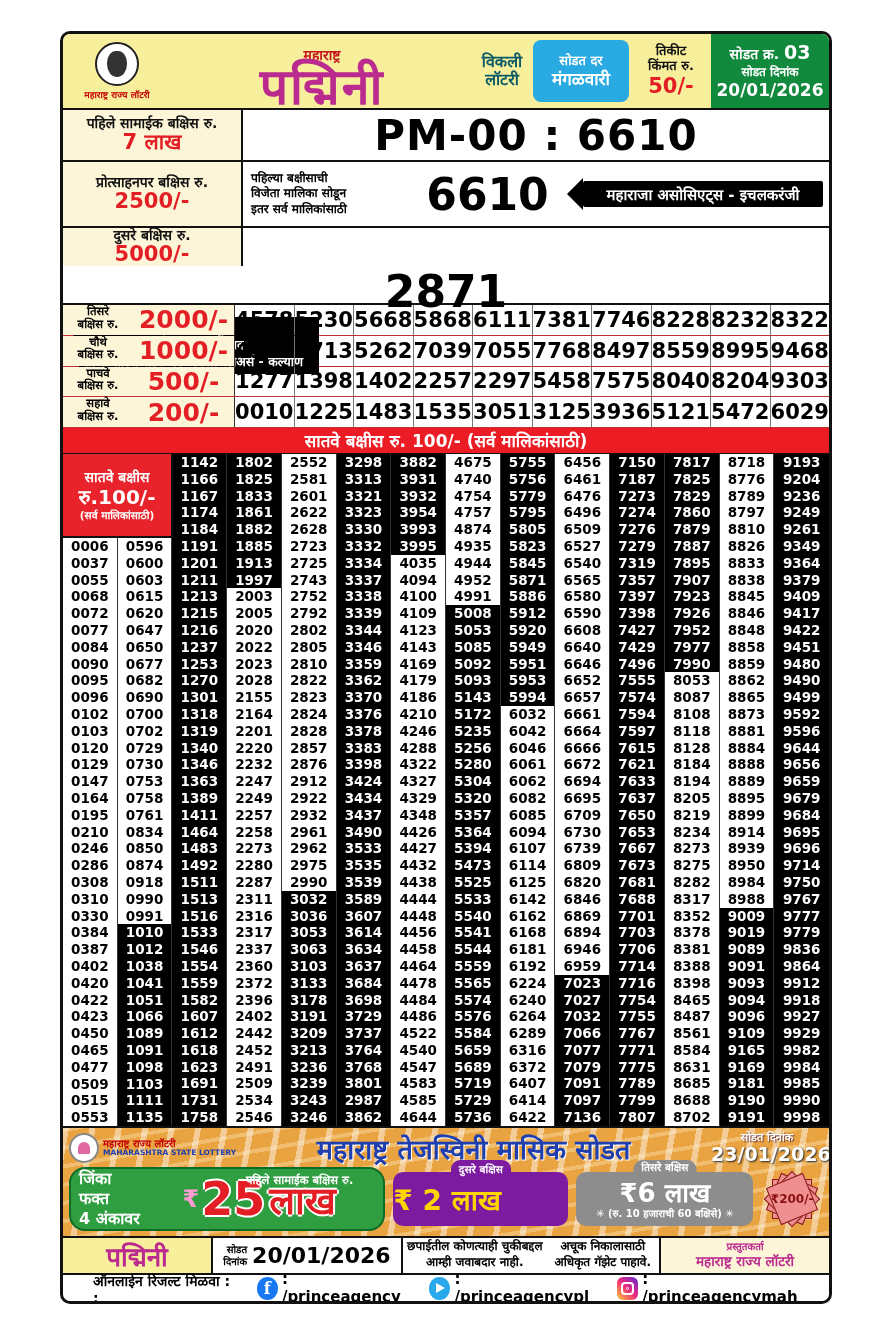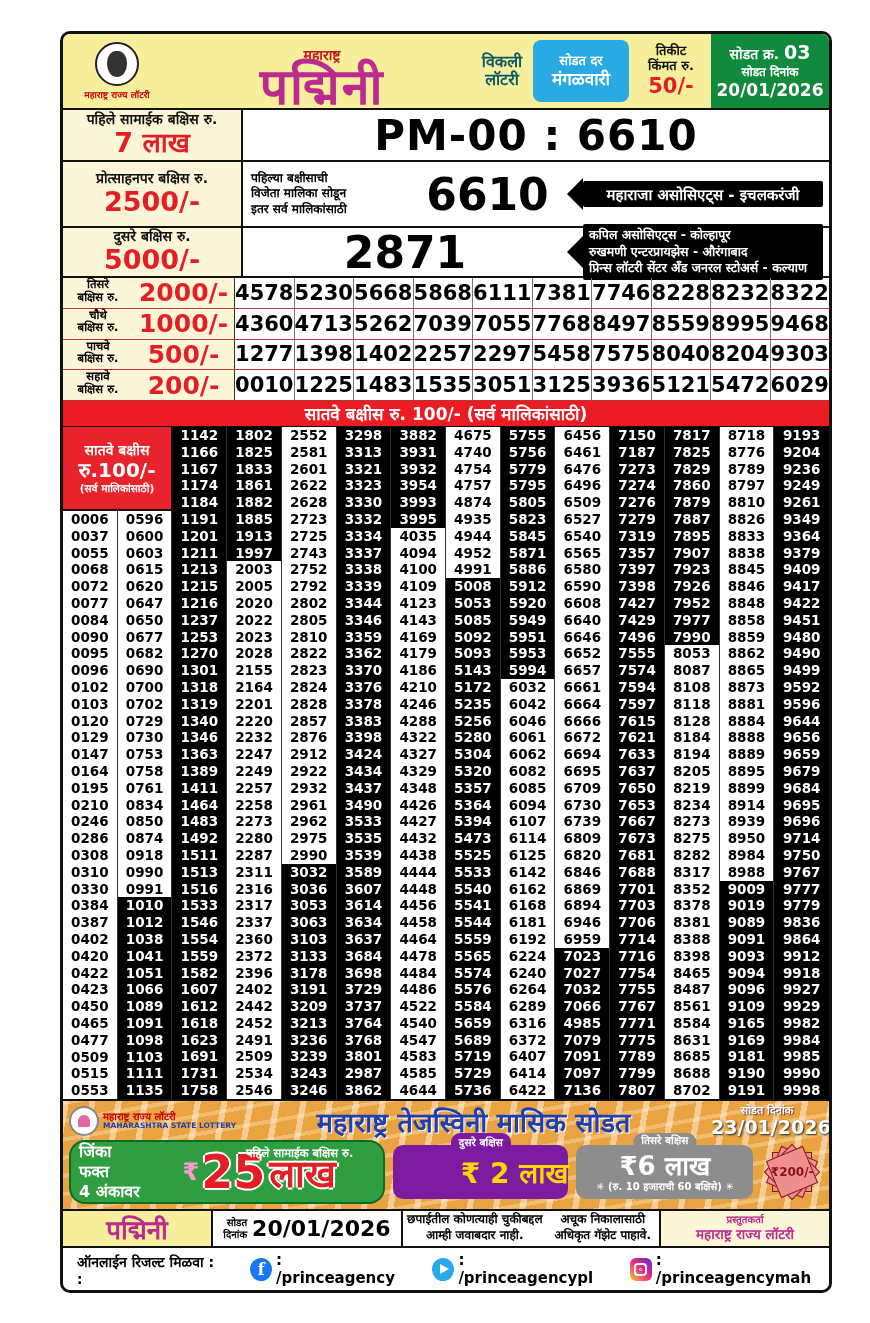--- a/index.html
+++ b/index.html
@@ -35,25 +35,25 @@
               align-items: center; justify-content: center; line-height: 1.25; }
   .hdr-draw .dn { font-size: 14px; font-weight: bold; }
   .hdr-draw .dn b { font-size: 19px; }
   .hdr-draw .dl { font-size: 12px; font-weight: bold; }
   .hdr-draw .dd { font-size: 17px; font-weight: bold; }
   
   .row1 { display: flex; height: 52px; border-bottom: 2px solid #111; }
   .lblbox { width: 180px; background: #fdf5d7; border-right: 2px solid #111; text-align: center;
             display: flex; flex-direction: column; justify-content: center; line-height: 1.1; }
   .lblbox .t { font-size: 14px; font-weight: bold; color: #111; }
-  .lblbox .a { font-size: 27px; font-weight: bold; color: #e31e25; }
+  .lblbox .a { font-size: 21px; font-weight: bold; color: #e31e25; }
   .row1-res { flex: 1; display: flex; align-items: center; justify-content: center;
               font-size: 42px; font-weight: bold; color: #000; letter-spacing: 1px; }
   .row2 { display: flex; height: 66px; border-bottom: 2px solid #111; }
-  .row3 { display: flex; height: 50px; border-bottom: 2px solid #111; }
+  .row3 { display: flex; height: 77px; border-bottom: 2px solid #111; flex-direction: column; }
   .notecol { width: 165px; display: flex; flex-direction: column; justify-content: center; padding-left: 8px;
              font-size: 12px; font-weight: bold; line-height: 1.3; }
   .bignum { flex: 1; display: flex; align-items: center; justify-content: center;
             font-size: 44px; font-weight: bold; }
   .sellerwrap { width: 262px; display: flex; align-items: center; padding-right: 6px; }
   .arrow-left { width: 0; height: 0; border-top: 16px solid transparent; border-bottom: 16px solid transparent;
                 border-right: 16px solid #000; }
   .sellerbox { flex: 1; background: #000; color: #fff; font-weight: bold; display: flex; flex-direction: column;
                justify-content: center; padding: 3px 6px; border-radius: 2px; }
   .sellerbox .s1 { font-size: 15px; text-align: center; }
@@ -108,21 +108,21 @@
                 display: flex; align-items: center; padding: 2px 8px; position: relative; }
   .bg-win { color: #fff; font-size: 16px; font-weight: bold; line-height: 1.25; width: 64px; }
   .bg-amt { flex: 1; display: flex; align-items: center; justify-content: center; }
   .bg-rs { color: #ff9ad5; font-size: 24px; font-weight: bold; margin-right: 2px; }
   .bg-25 { color: #e31e25; font-size: 46px; font-weight: bold;
            text-shadow: -2px 0 #fff, 2px 0 #fff, 0 -2px #fff, 0 2px #fff; }
   .bg-lakh { color: #e31e25; font-size: 38px; font-weight: bold; margin-left: 4px;
              text-shadow: -2px 0 #fff, 2px 0 #fff, 0 -2px #fff, 0 2px #fff; }
   .bg-first { position: absolute; top: 3px; right: 30px; color: #fff; font-size: 11.5px; font-weight: bold; }
   .blob-purple { width: 176px; height: 54px; background: #7d1ba0; border-radius: 10px; position: relative;
-                 display: flex; align-items: center; justify-content: flex-end; }
+                 display: flex; align-items: center; justify-content: flex-start; }
   .badge { position: absolute; top: -12px; left: 50%; transform: translateX(-50%); background: #7d1ba0;
            color: #fff; font-size: 10.5px; font-weight: bold; padding: 2px 8px; border-radius: 9px 9px 0 0;
            white-space: nowrap; }
   .bp-amt { color: #ffd400; font-size: 28px; font-weight: bold; }
   .blob-gray { width: 178px; height: 54px; background: #8d8d8d; border-radius: 10px; position: relative;
                display: flex; flex-direction: column; align-items: center; justify-content: center; line-height: 1.1; }
   .bgr-amt { color: #fff; font-size: 26px; font-weight: bold; }
   .bgr-note { color: #fff; font-size: 10px; font-weight: bold; }
   .starburst { width: 62px; height: 62px; position: relative; }
   .starburst .sq { position: absolute; left: 11px; top: 11px; width: 40px; height: 40px; background: #ef8f8f;
@@ -136,22 +136,22 @@
   .f-date { width: 190px; display: flex; align-items: center; justify-content: center; gap: 5px;
             border-right: 2px solid #111; }
   .f-date .dl { font-size: 10px; font-weight: bold; line-height: 1.15; text-align: right; }
   .f-date .dv { font-size: 22px; font-weight: bold; }
   .f-disc { flex: 1; text-align: center; font-size: 12px; font-weight: bold; line-height: 1.35;
             display: flex; flex-direction: row; justify-content: center; border-right: 2px solid #111; }
   .f-pres { width: 168px; background: #fdf5d7; text-align: center; display: flex; flex-direction: column;
             justify-content: center; line-height: 1.2; }
   .f-pres .p1 { color: #bb2a8e; font-size: 10px; font-weight: bold; }
   .f-pres .p2 { color: #bb2a8e; font-size: 13.5px; font-weight: bold; }
-  .foot2 { display: flex; height: 44px; align-items: center; border-top: 2px solid #111;
-           border-radius: 0 0 8px 8px; padding: 0 14px; gap: 18px; background: #fff; }
+  .foot2 { display: flex; height: 28px; align-items: center; border-top: 2px solid #111;
+           border-radius: 0 0 8px 8px; padding: 0 30px; gap: 12px; background: #fff; }
   .f-online { font-size: 14px; font-weight: bold; }
   .soc { display: flex; align-items: center; gap: 4px; margin-left: 14px; }
   .icirc { width: 23px; height: 23px; border-radius: 50%; display: flex; align-items: center; justify-content: center; }
   .fb { background: #1877f2; color: #fff; font-size: 16px; font-weight: bold; font-family: "DejaVu Serif", serif; }
   .tg { background: #29a9eb; }
   .tg-plane { width: 0; height: 0; border-top: 5px solid transparent; border-bottom: 5px solid transparent;
               border-left: 9px solid #fff; margin-left: 2px; }
   .ig { border-radius: 6px; background: linear-gradient(45deg, #f9ce34, #ee2a7b, #6228d7); }
   .ig-frame { width: 13px; height: 13px; border: 2px solid #fff; border-radius: 4px; position: relative; }
   .ig-dot { position: absolute; left: 3px; top: 3px; width: 3px; height: 3px; border: 1.5px solid #fff; border-radius: 50%; }
@@ -715,21 +715,21 @@
         <div class="tcell">6820</div>
         <div class="tcell">6846</div>
         <div class="tcell">6869</div>
         <div class="tcell">6894</div>
         <div class="tcell">6946</div>
         <div class="tcell">6959</div>
         <div class="tcell dark">7023</div>
         <div class="tcell dark">7027</div>
         <div class="tcell dark">7032</div>
         <div class="tcell dark">7066</div>
-        <div class="tcell dark">4985</div>
+        <div class="tcell dark">7077</div>
         <div class="tcell dark">7079</div>
         <div class="tcell dark">7091</div>
         <div class="tcell dark">7097</div>
         <div class="tcell dark">7136</div>
       </div>
       <div class="tcol">
         <div class="tcell dark">7150</div>
         <div class="tcell dark">7187</div>
         <div class="tcell dark">7273</div>
         <div class="tcell dark">7274</div>

